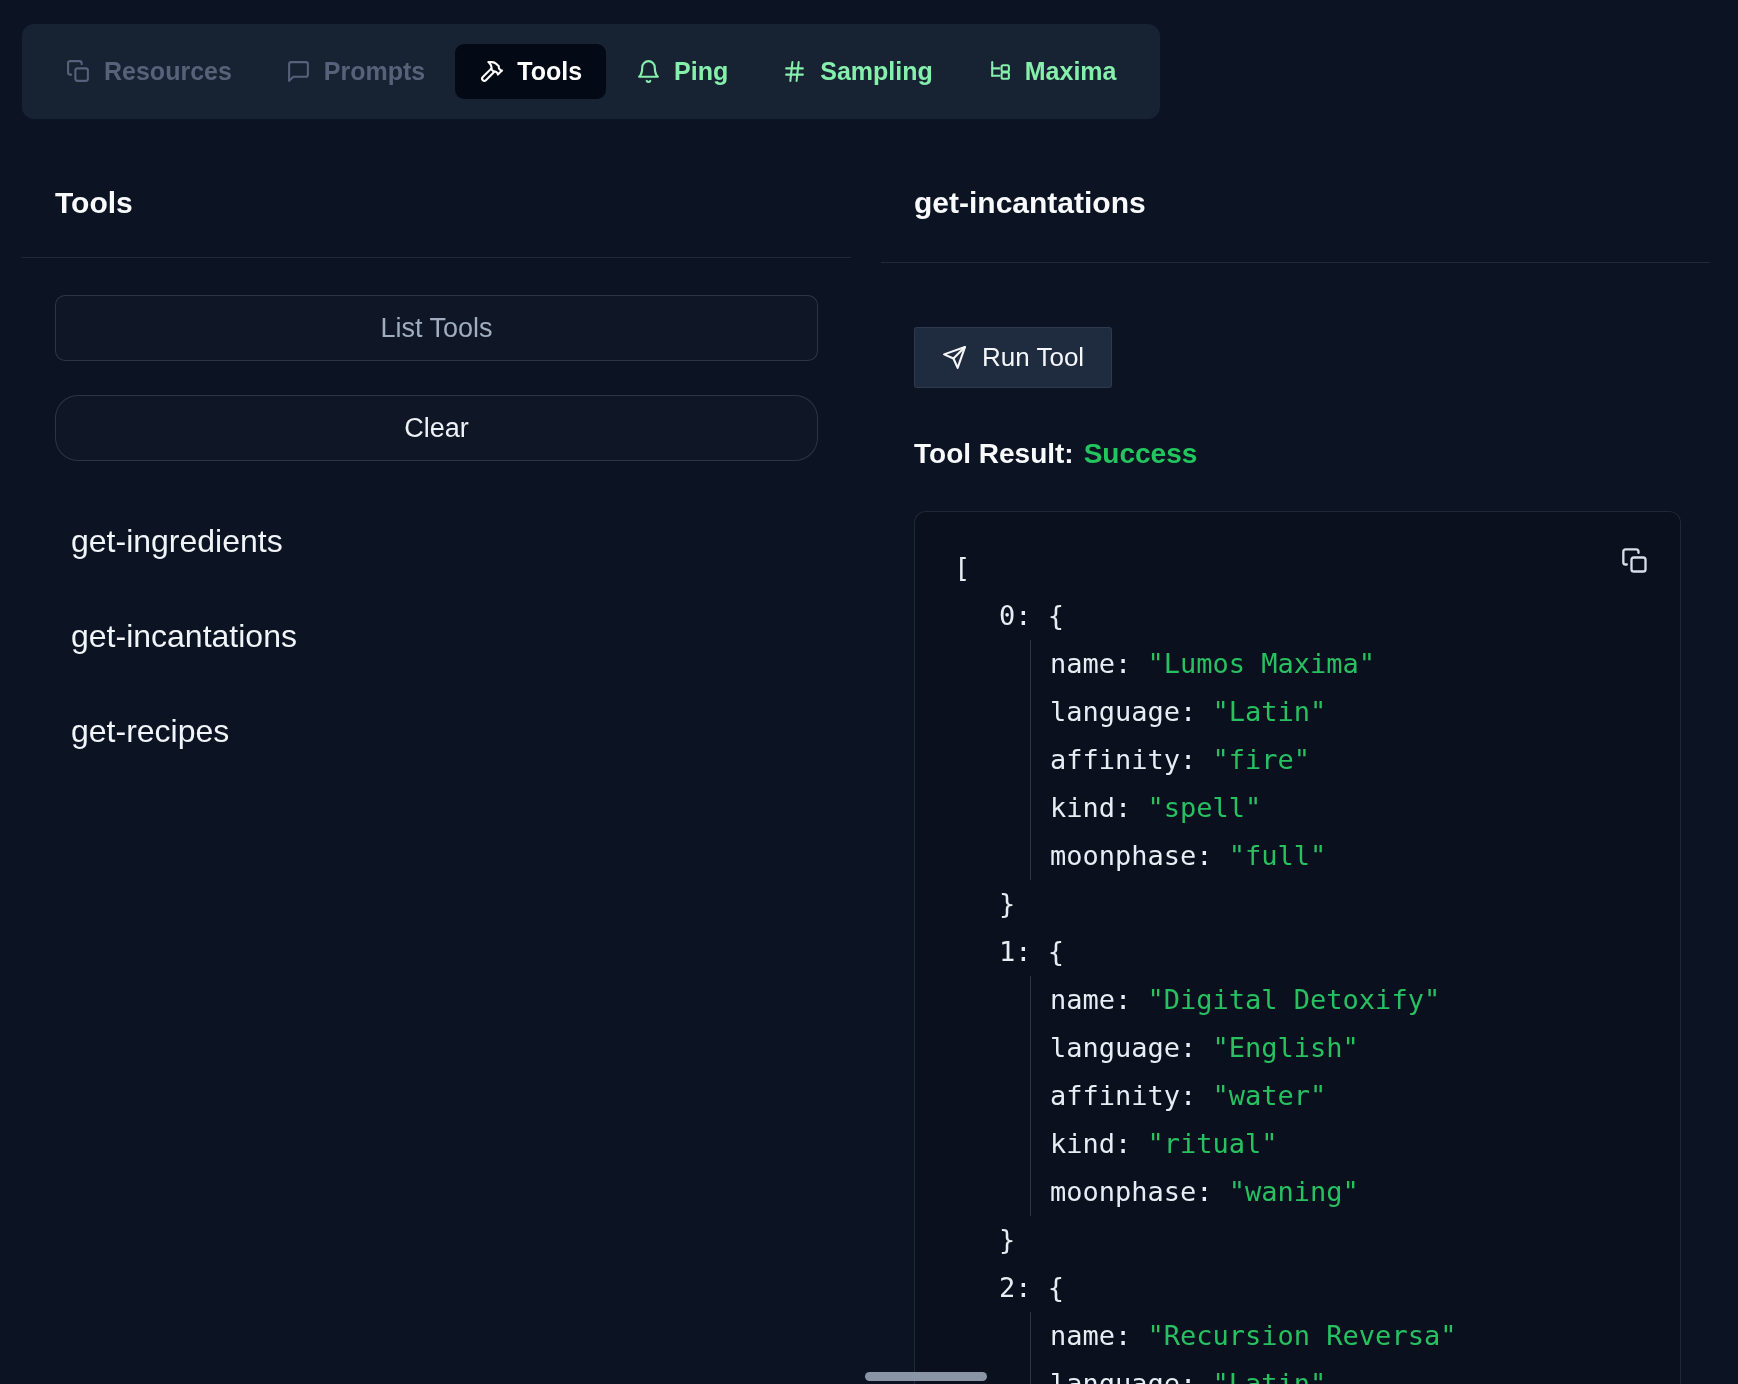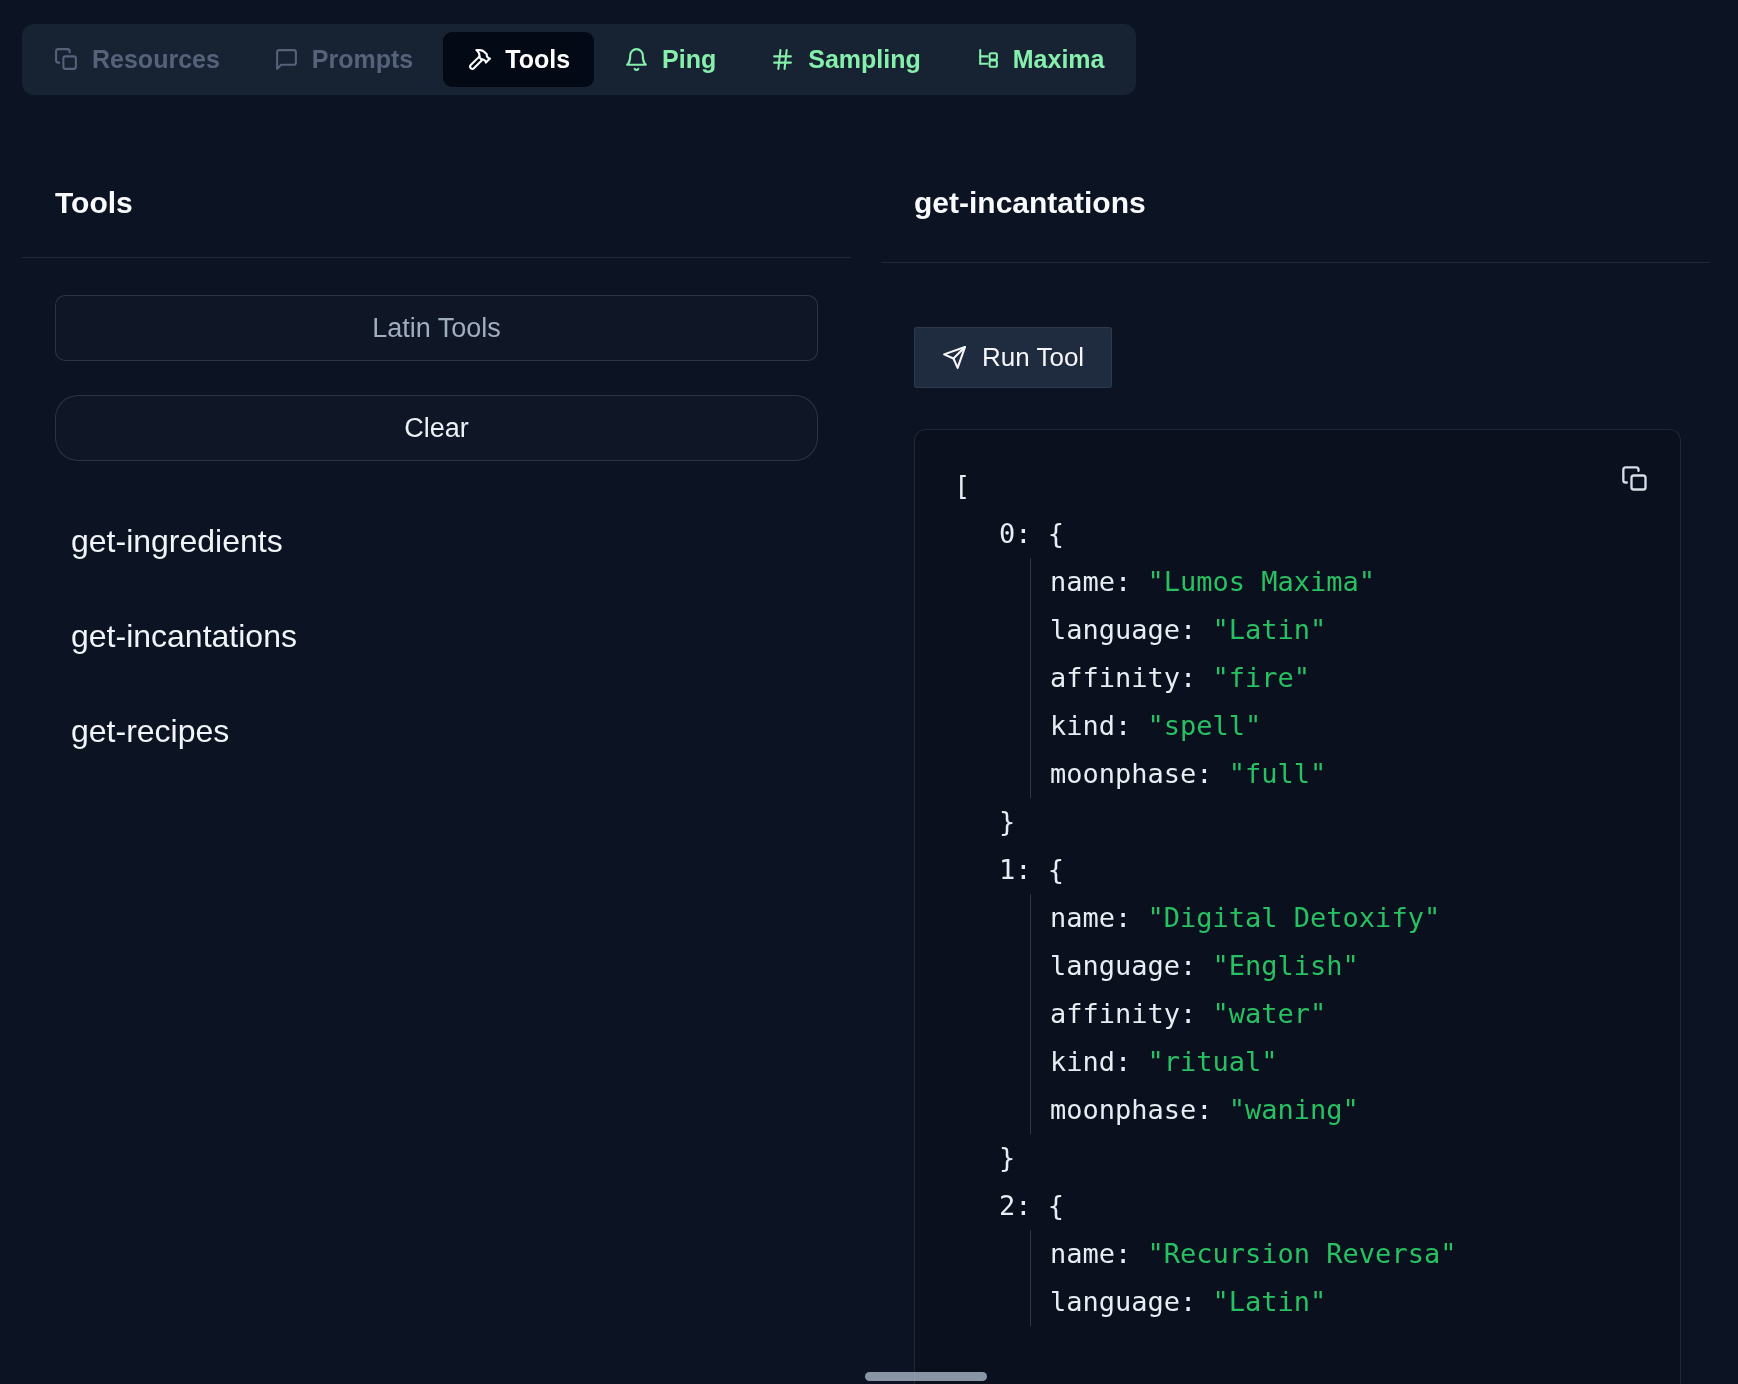--- a/index.html
+++ b/index.html
@@ -7,21 +7,21 @@
   body {
     width: 1738px; height: 1384px; overflow: hidden; position: relative;
     background: #0c1322; color: #f2f5f9;
     font-family: "Liberation Sans", sans-serif;
   }
 
   
   .tabbar {
     position: absolute; left: 22px; top: 24px;
     display: inline-flex; align-items: center; gap: 6px;
-    background: #172232; border-radius: 12px; padding: 8px;
+    background: #172232; border-radius: 12px; padding: 20px;
   }
   .tab {
     display: flex; align-items: center; gap: 13px;
     height: 55px; padding: 0 24px; border-radius: 9px;
     background: transparent; border: none; cursor: pointer;
     font: 600 25px/1 "Liberation Sans", sans-serif;
     color: #86efac;
   }
   .tab.disabled { color: #56627a; }
   .tab.active { background: #040a15; color: #ffffff; }
@@ -163,21 +163,21 @@
           <rect x="14" y="13" width="7" height="6" rx="1.5"></rect>
         </svg>
     </span>
     <span>Maxima</span>
   </button>
 </nav>
 
 <section class="panel left">
   <h2>Tools</h2>
   <div class="divider"></div>
-  <button class="wide-btn list-tools">Latin Tools</button>
+  <button class="wide-btn list-tools">List Tools</button>
   <button class="wide-btn clear">Clear</button>
   <ul class="tool-list">
     <li>get-ingredients</li>
     <li>get-incantations</li>
     <li>get-recipes</li>
   </ul>
 </section>
 
 <section class="panel right">
   <h2>get-incantations</h2>
@@ -186,20 +186,23 @@
   <button class="run-btn">
     <span class="t-icon">
       <svg viewBox="0 0 24 24" fill="none" stroke="currentColor" stroke-width="2" stroke-linecap="round" stroke-linejoin="round">
           <path d="m22 2-7 20-4-9-9-4Z"></path>
           <path d="M22 2 11 13"></path>
         </svg>
     </span>
     <span>Run Tool</span>
   </button>
 
+  <div class="result-line">
+    <span>Tool Result:</span><span class="status">Success</span>
+  </div>
 
   <div class="json-box">
     <button class="copy-btn">
       <span>
         <svg viewBox="0 0 24 24" fill="none" stroke="currentColor" stroke-width="2" stroke-linecap="round" stroke-linejoin="round">
             <rect x="9" y="9" width="12" height="12" rx="2"></rect>
             <path d="M5 15H4a2 2 0 0 1-2-2V4a2 2 0 0 1 2-2h9a2 2 0 0 1 2 2v1"></path>
           </svg>
       </span>
     </button>

